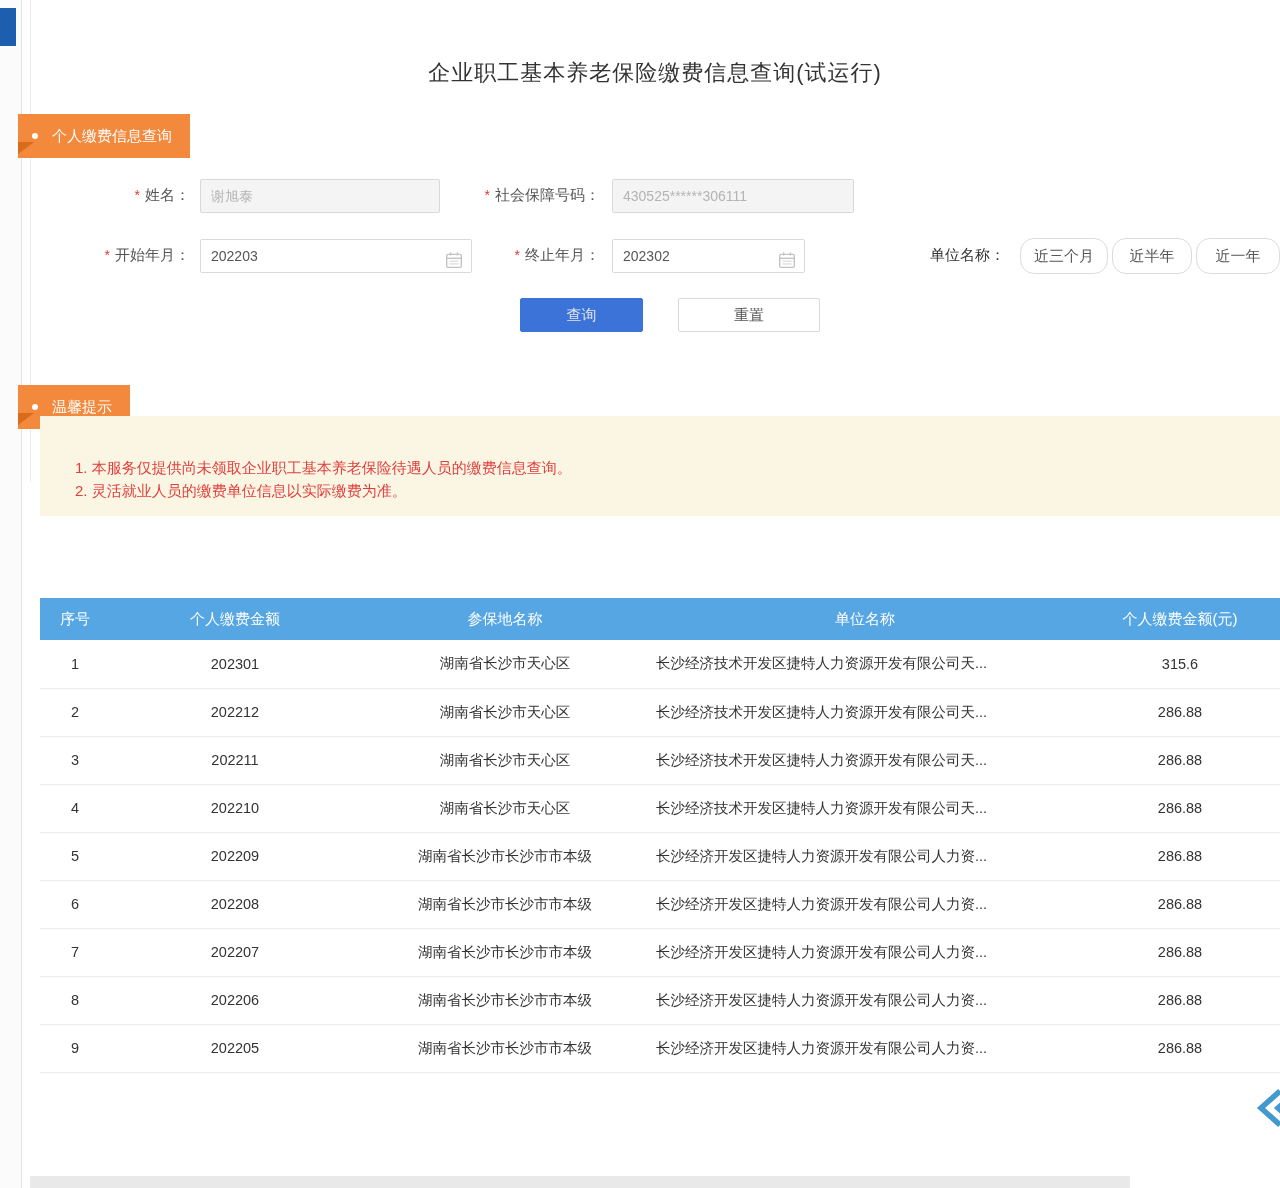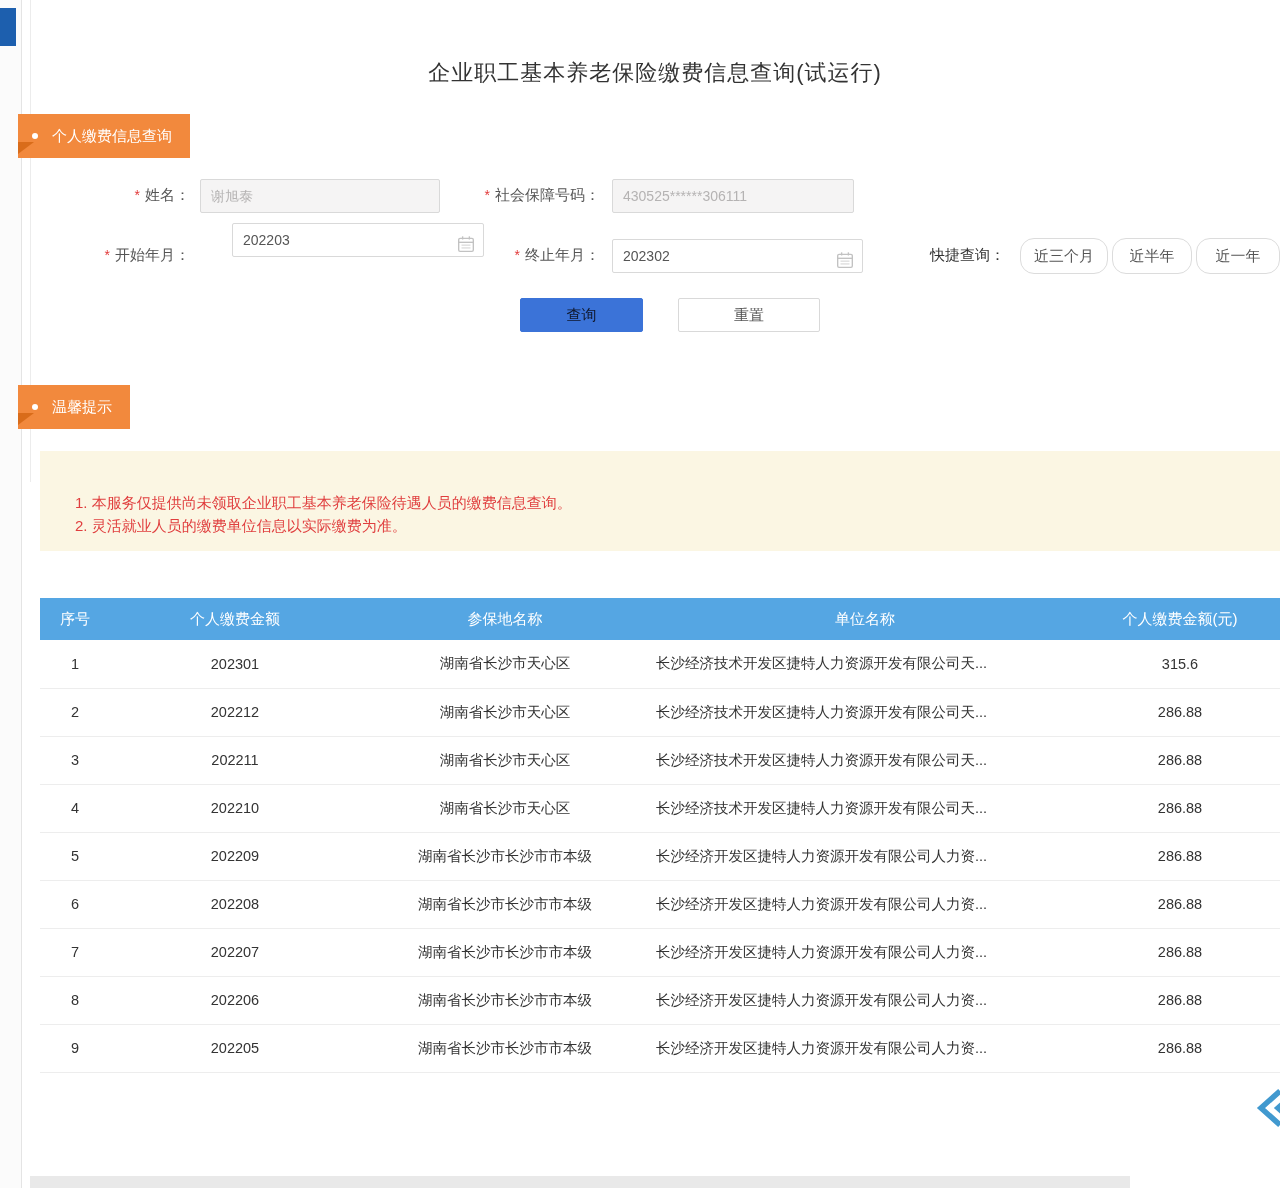--- a/index.html
+++ b/index.html
@@ -27,25 +27,25 @@
   .form-label { position:absolute; font-size:15px; color:#555; text-align:right; white-space:nowrap; }
   .req { color:#e23a3a; margin-right:5px; font-size:14px; }
   .inp { position:absolute; height:34px; border:1px solid #d9d9d9; border-radius:2px; background:#fff;
          font-size:14px; color:#555; line-height:32px; padding:0 10px; }
   .inp.disabled { background:#f5f4f4; color:#b5b3b3; }
   .inp .cal { position:absolute; right:8px; top:8px; }
   .quick-label { position:absolute; font-size:15px; color:#333; }
   .qbtn { position:absolute; top:238px; height:36px; background:#fff; border:1px solid #dcdcdc; border-radius:14px;
           font-size:15px; color:#555; text-align:center; line-height:34px; cursor:pointer; }
   .btn { position:absolute; top:298px; height:34px; border-radius:2px; font-size:15px; text-align:center; line-height:32px; cursor:pointer; }
-  .btn-query { left:520px; width:123px; background:var(--c-button,#3b73d8); border:1px solid var(--c-button,#3b73d8); color:#0f172a; }
+  .btn-query { left:520px; width:123px; background:var(--c-button,#3b73d8); border:1px solid var(--c-button,#3b73d8); color:#e5e5e5; }
   .btn-reset { left:678px; width:142px; background:#fff; border:1px solid #d9d9d9; color:#555; }
 
   
-  .notice { position:absolute; left:40px; top:451px; width:1240px; height:100px; background:var(--c-notice,#fbf6e3); }
+  .notice { position:absolute; left:40px; top:416px; width:1240px; height:100px; background:var(--c-notice,#fbf6e3); }
   .notice-lines { position:absolute; left:35px; top:40px; color:var(--c-red,#e03e3e); font-size:15px; line-height:23px; }
 
   
   .grid { position:absolute; left:40px; top:598px; width:1240px; border-collapse:collapse; table-layout:fixed; }
   .grid th { background:var(--c-thead,#55a6e3); color:#fff; font-weight:normal; font-size:15px; height:42px; }
   .grid td { height:48px; font-size:14.5px; color:#333; text-align:center; border-bottom:1px solid #ededed; background:#fff;
              overflow:hidden; white-space:nowrap; }
   .grid td.co { text-align:left; padding-left:6px; }
 
   
@@ -76,52 +76,52 @@
   <div class="inp disabled" style="left:200px; top:179px; width:240px;">谢旭泰</div>
 
   <div class="form-label" style="left:460px; top:186px; width:140px;">
     <span class="req">*</span><span>社会保障号码：</span>
   </div>
   <div class="inp disabled" style="left:612px; top:179px; width:242px;">430525******306111</div>
 
   <div class="form-label" style="left:80px; top:246px; width:110px;">
     <span class="req">*</span><span>开始年月：</span>
   </div>
-  <div class="inp" style="left:200px; top:223px; width:252px;margin-left:32px;">
+  <div class="inp" style="left:200px; top:239px; width:272px;">
     <span>202203</span>
     <span class="cal">
       <svg width="18" height="18" viewBox="0 0 16 16">
           <rect x="1.5" y="3" width="13" height="11.5" rx="1.2" fill="none" stroke="#c2c2c2" stroke-width="1.2"></rect>
           <line x1="1.5" y1="6.5" x2="14.5" y2="6.5" stroke="#c2c2c2" stroke-width="1.2"></line>
           <line x1="5" y1="1.2" x2="5" y2="4" stroke="#c2c2c2" stroke-width="1.2"></line>
           <line x1="11" y1="1.2" x2="11" y2="4" stroke="#c2c2c2" stroke-width="1.2"></line>
           <line x1="4" y1="9" x2="12" y2="9" stroke="#d5d5d5" stroke-width="1"></line>
           <line x1="4" y1="11.5" x2="12" y2="11.5" stroke="#d5d5d5" stroke-width="1"></line>
         </svg>
     </span>
   </div>
 
   <div class="form-label" style="left:460px; top:246px; width:140px;">
     <span class="req">*</span><span>终止年月：</span>
   </div>
-  <div class="inp" style="left:612px; top:239px; width:251px;">
+  <div class="inp" style="left:612px; top:239px; width:193px;">
     <span>202302</span>
     <span class="cal">
       <svg width="18" height="18" viewBox="0 0 16 16">
           <rect x="1.5" y="3" width="13" height="11.5" rx="1.2" fill="none" stroke="#c2c2c2" stroke-width="1.2"></rect>
           <line x1="1.5" y1="6.5" x2="14.5" y2="6.5" stroke="#c2c2c2" stroke-width="1.2"></line>
           <line x1="5" y1="1.2" x2="5" y2="4" stroke="#c2c2c2" stroke-width="1.2"></line>
           <line x1="11" y1="1.2" x2="11" y2="4" stroke="#c2c2c2" stroke-width="1.2"></line>
           <line x1="4" y1="9" x2="12" y2="9" stroke="#d5d5d5" stroke-width="1"></line>
           <line x1="4" y1="11.5" x2="12" y2="11.5" stroke="#d5d5d5" stroke-width="1"></line>
         </svg>
     </span>
   </div>
 
-  <div class="quick-label" style="left:930px; top:246px;">快捷查询：</div>
+  <div class="quick-label" style="left:930px; top:246px;">单位名称：</div>
   <div class="qbtn" style="left:1020px; width:88px;">近三个月</div>
   <div class="qbtn" style="left:1112px; width:80px;">近半年</div>
   <div class="qbtn" style="left:1196px; width:84px;">近一年</div>
 
   <div class="btn btn-query">查询</div>
   <div class="btn btn-reset">重置</div>
 
   <div class="badge badge-tips">
     <span class="dot"></span>
     <span>温馨提示</span>

